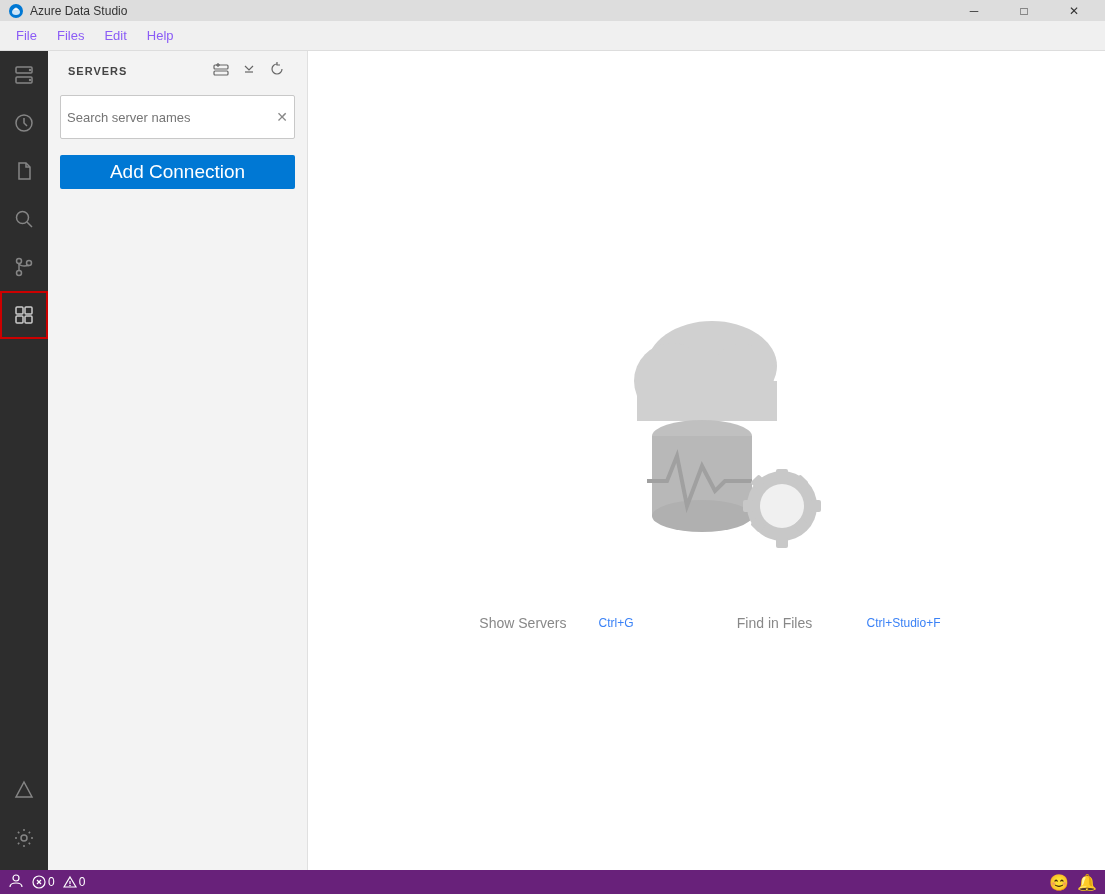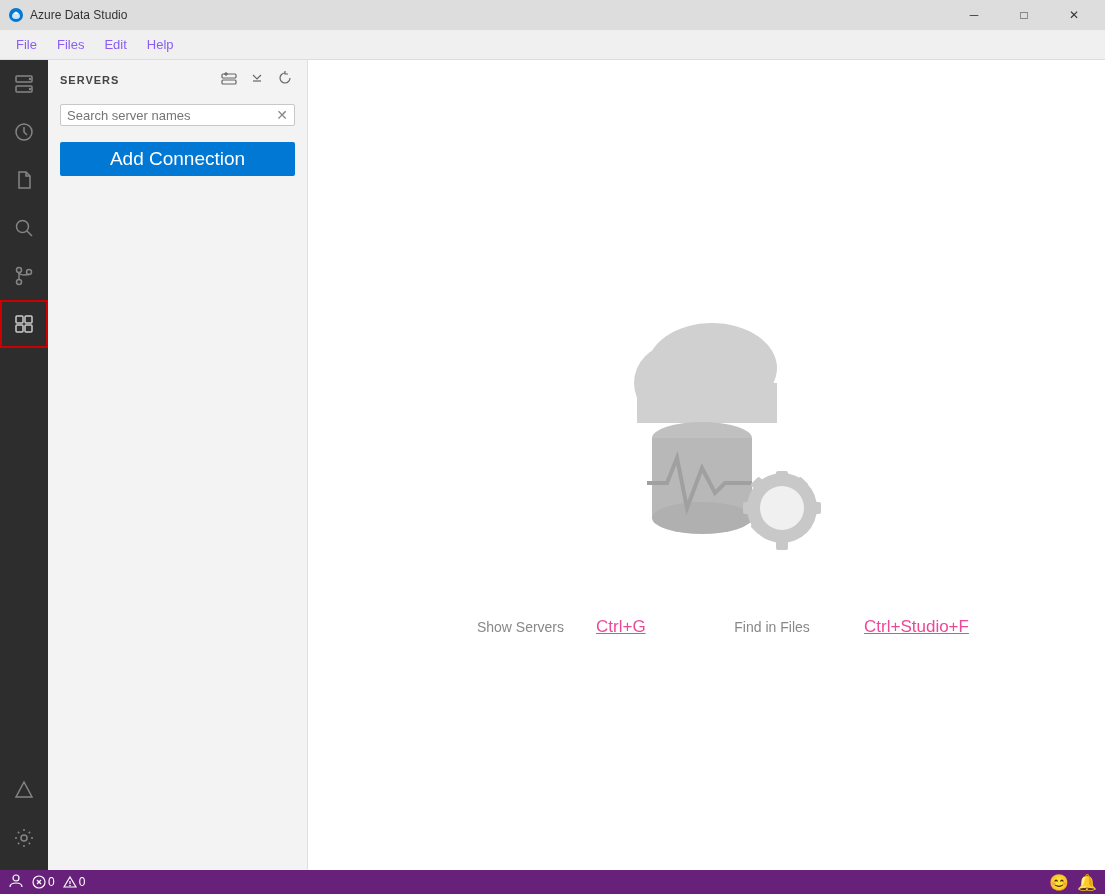--- a/index.html
+++ b/index.html
@@ -1,20 +1,20 @@
 <!DOCTYPE html>
 <html><head>
   <meta charset="utf-8">
   <style>
     * { margin: 0; padding: 0; box-sizing: border-box; }
     body { width: 1105px; height: 894px; font-family: 'Segoe UI', sans-serif; background: #fff; overflow: hidden; display: flex; flex-direction: column; }
 
     
     .title-bar {
-      height: 30px;
+      height: 21px;
       background: #dddddd;
       display: flex;
       align-items: center;
       padding: 0 8px;
       justify-content: space-between;
       flex-shrink: 0;
     }
     .title-bar-left {
       display: flex;
       align-items: center;
@@ -106,21 +106,21 @@
     
     .sidebar {
       width: 260px;
       background: #f3f3f3;
       display: flex;
       flex-direction: column;
       flex-shrink: 0;
       border-right: 1px solid #e0e0e0;
     }
     .sidebar-header {
-      padding: 8px 12px;
+      padding: 8px 20px;
       display: flex;
       align-items: center;
       gap: 8px;
     }
     .sidebar-title {
       font-size: 11px;
       font-weight: 600;
       letter-spacing: 1px;
       color: #444;
       flex: 1;
@@ -131,21 +131,21 @@
       font-size: 16px;
       padding: 2px;
     }
     .search-bar {
       margin: 4px 12px;
       display: flex;
       align-items: center;
       background: #fff;
       border: 1px solid #c8c8c8;
       border-radius: 2px;
-      padding: 2px 6px;
+      padding: 13px 6px;
       gap: 4px;
     }
     .search-bar input {
       border: none;
       outline: none;
       font-size: 13px;
       flex: 1;
       background: transparent;
       color: #333;
     }
@@ -193,24 +193,23 @@
       gap: 32px;
       align-items: center;
     }
     .shortcut-label {
       font-size: 14px;
       color: #888;
       text-align: right;
       min-width: 120px;
     }
     .shortcut-key {
-      font-size: 17px;
-      color: #ec4899;
+      font-size: 12px;
+      color: #3b82f6;
       min-width: 100px;
-      text-decoration: underline;
     }
 
     
     .status-bar {
       height: 24px;
       background: #68217a;
       display: flex;
       align-items: center;
       padding: 0 8px;
       justify-content: space-between;

